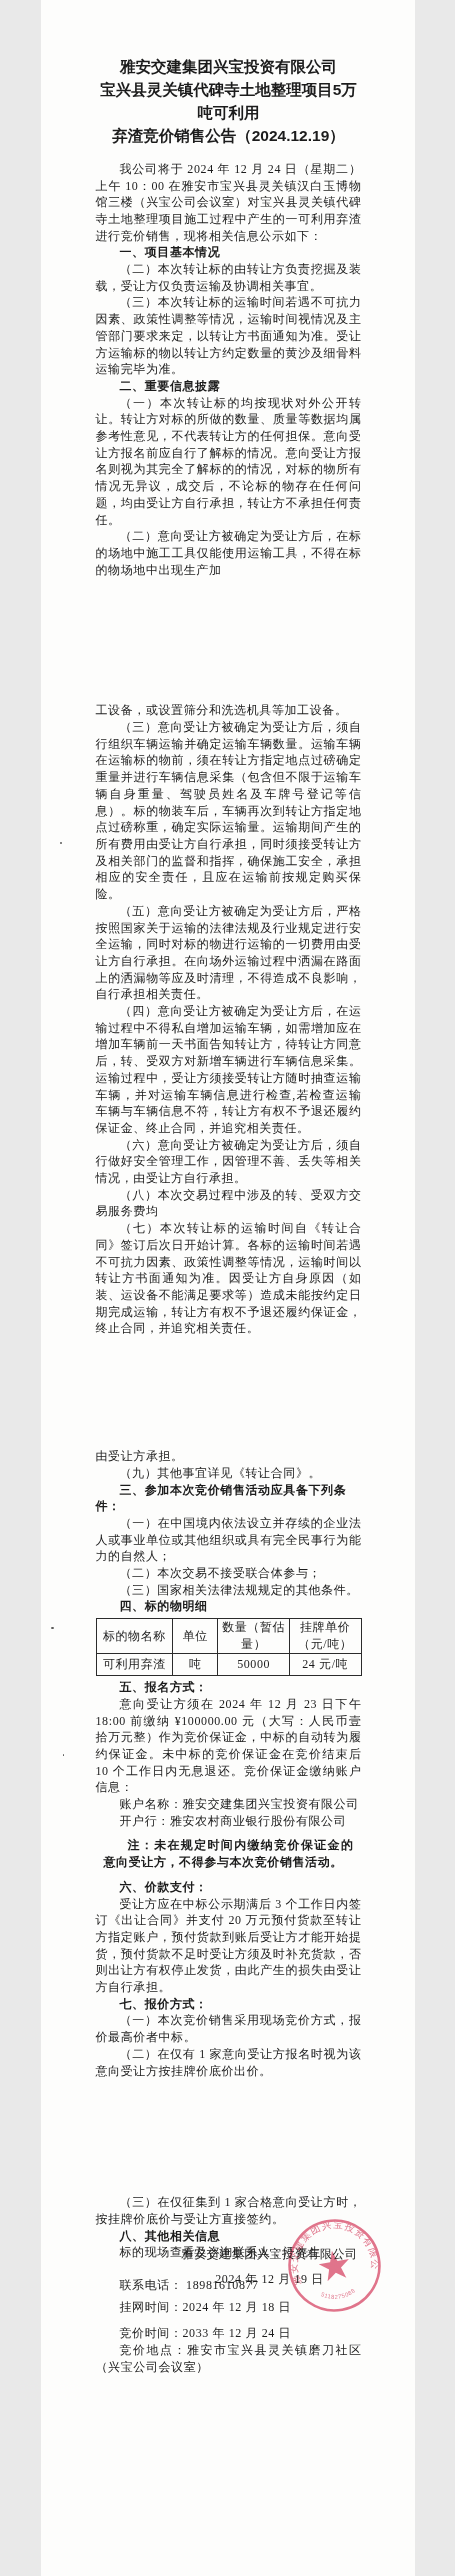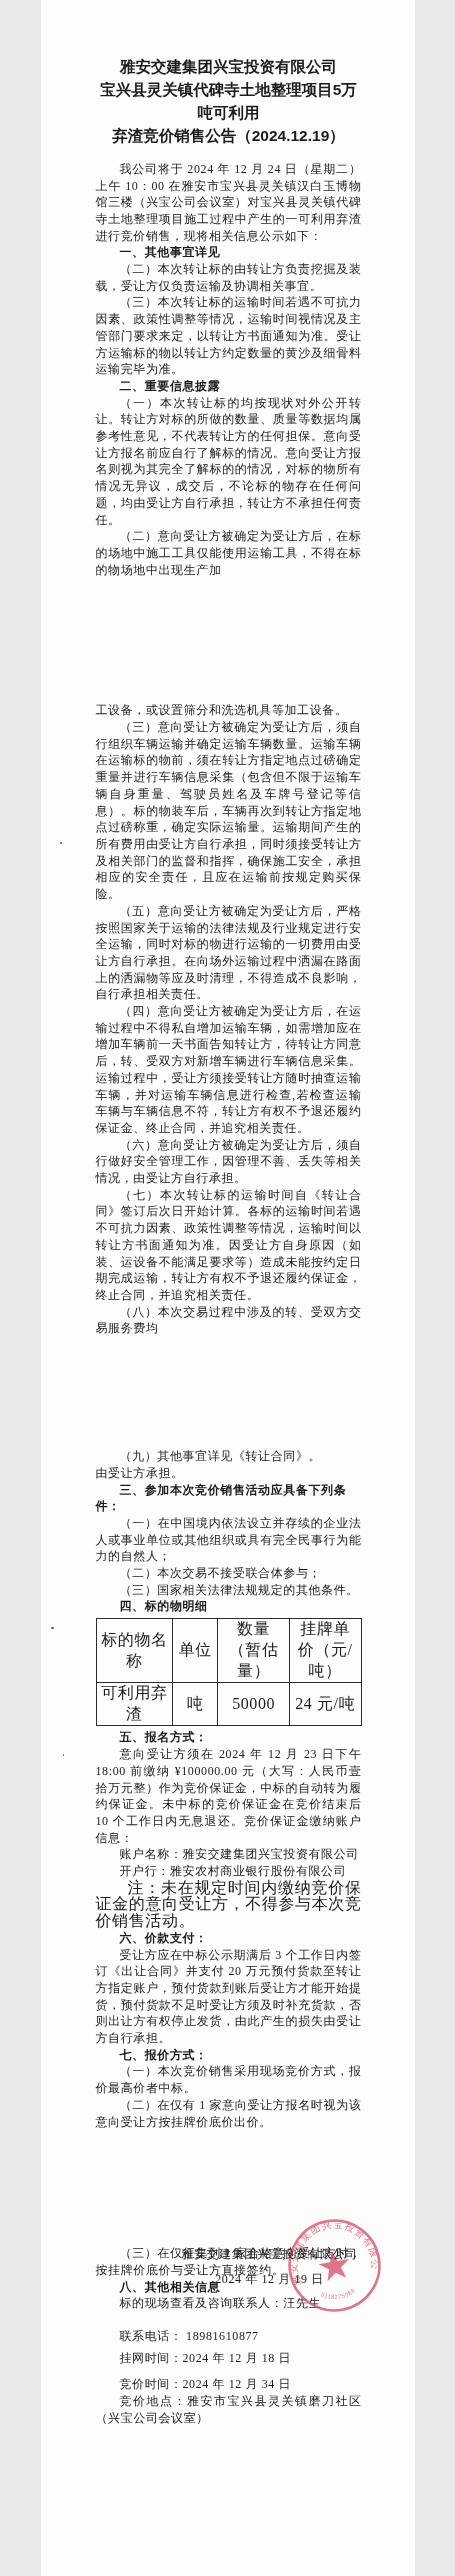--- a/index.html
+++ b/index.html
@@ -23,30 +23,30 @@
     margin:0;font-size:12px;line-height:16.7px;
     letter-spacing:0.6px;text-indent:2em;text-align:justify;
   }
   p.cont{text-indent:0;}
   p.head{
     margin:0;font-size:12px;line-height:16.7px;letter-spacing:0.6px;
     text-indent:2em;font-weight:bold;
     font-family:"Liberation Sans","DejaVu Sans",sans-serif;
   }
   p.note{
-    margin:0;font-size:16px;line-height:16.7px;letter-spacing:0.6px;
-    text-indent:2em;text-align:justify;font-weight:normal;
+    margin:8px;font-size:12px;line-height:16.7px;letter-spacing:0.6px;
+    text-indent:2em;text-align:justify;font-weight:bold;
     font-family:"Liberation Sans","DejaVu Sans",sans-serif;
   }
   .gap-a{height:124px;}
   .gap-b{height:111px;}
   .gap-c{height:115px;}
   table.lot-table{
     width:100%;border-collapse:collapse;margin:2.9px 0 3.4px 0;
-    font-size:16px;letter-spacing:0.6px;
+    font-size:12px;letter-spacing:0.6px;
   }
   table.lot-table th,table.lot-table td{
     border:1.1px solid #2b2b2b;height:20.7px;padding:0 2.3px;
     font-weight:normal;text-align:center;
   }
   .col-name{width:29%;} .col-unit{width:17%;} .col-qty{width:27%;margin-left:8px;} .col-price{width:27%;}
   .info-line{margin:0;font-size:12px;line-height:16.7px;letter-spacing:0.6px;text-indent:2em;}
   .mt8{margin-top:16px;} .mt10{margin-top:5.7px;} .mt16{margin-top:9.2px;} .mt14{margin-top:8px;}
   .signature{
     position:absolute;top:2242px;right:45px;width:200px;
@@ -65,42 +65,42 @@
 <div class="page">
   <div class="content">
 
     <p class="title">雅安交建集团兴宝投资有限公司</p>
     <p class="title">宝兴县灵关镇代碑寺土地整理项目5万吨可利用</p>
     <p class="title">弃渣竞价销售公告（2024.12.19）</p>
     <div class="title-gap"></div>
 
     <p class="body">我公司将于 2024 年 12 月 24 日（星期二）上午 10：00 在雅安市宝兴县灵关镇汉白玉博物馆三楼（兴宝公司会议室）对宝兴县灵关镇代碑寺土地整理项目施工过程中产生的一可利用弃渣进行竞价销售，现将相关信息公示如下：</p>
 
-    <p class="head">一、其他事宜详见</p>
+    <p class="head">一、项目基本情况</p>
     <p class="body">（二）本次转让标的由转让方负责挖掘及装载，受让方仅负责运输及协调相关事宜。</p>
     <p class="body">（三）本次转让标的运输时间若遇不可抗力因素、政策性调整等情况，运输时间视情况及主管部门要求来定，以转让方书面通知为准。受让方运输标的物以转让方约定数量的黄沙及细骨料运输完毕为准。</p>
 
     <p class="head">二、重要信息披露</p>
     <p class="body">（一）本次转让标的均按现状对外公开转让。转让方对标的所做的数量、质量等数据均属参考性意见，不代表转让方的任何担保。意向受让方报名前应自行了解标的情况。意向受让方报名则视为其完全了解标的的情况，对标的物所有情况无异议，成交后，不论标的物存在任何问题，均由受让方自行承担，转让方不承担任何责任。</p>
     <p class="body">（二）意向受让方被确定为受让方后，在标的场地中施工工具仅能使用运输工具，不得在标的物场地中出现生产加</p>
 
     <div class="gap-a"></div>
 
     <p class="body cont">工设备，或设置筛分和洗选机具等加工设备。</p>
     <p class="body">（三）意向受让方被确定为受让方后，须自行组织车辆运输并确定运输车辆数量。运输车辆在运输标的物前，须在转让方指定地点过磅确定重量并进行车辆信息采集（包含但不限于运输车辆自身重量、驾驶员姓名及车牌号登记等信息）。标的物装车后，车辆再次到转让方指定地点过磅称重，确定实际运输量。运输期间产生的所有费用由受让方自行承担，同时须接受转让方及相关部门的监督和指挥，确保施工安全，承担相应的安全责任，且应在运输前按规定购买保险。</p>
     <p class="body">（五）意向受让方被确定为受让方后，严格按照国家关于运输的法律法规及行业规定进行安全运输，同时对标的物进行运输的一切费用由受让方自行承担。在向场外运输过程中洒漏在路面上的洒漏物等应及时清理，不得造成不良影响，自行承担相关责任。</p>
     <p class="body">（四）意向受让方被确定为受让方后，在运输过程中不得私自增加运输车辆，如需增加应在增加车辆前一天书面告知转让方，待转让方同意后，转、受双方对新增车辆进行车辆信息采集。运输过程中，受让方须接受转让方随时抽查运输车辆，并对运输车辆信息进行检查,若检查运输车辆与车辆信息不符，转让方有权不予退还履约保证金、终止合同，并追究相关责任。</p>
     <p class="body">（六）意向受让方被确定为受让方后，须自行做好安全管理工作，因管理不善、丢失等相关情况，由受让方自行承担。</p>
+    <p class="body">（八）本次交易过程中涉及的转、受双方交易服务费均</p>
     <p class="body">（七）本次转让标的运输时间自《转让合同》签订后次日开始计算。各标的运输时间若遇不可抗力因素、政策性调整等情况，运输时间以转让方书面通知为准。因受让方自身原因（如装、运设备不能满足要求等）造成未能按约定日期完成运输，转让方有权不予退还履约保证金，终止合同，并追究相关责任。</p>
-    <p class="body">（八）本次交易过程中涉及的转、受双方交易服务费均</p>
 
     <div class="gap-b"></div>
 
+    <p class="body cont">由受让方承担。</p>
     <p class="body">（九）其他事宜详见《转让合同》。</p>
-    <p class="body cont">由受让方承担。</p>
 
     <p class="head">三、参加本次竞价销售活动应具备下列条件：</p>
     <p class="body">（一）在中国境内依法设立并存续的企业法人或事业单位或其他组织或具有完全民事行为能力的自然人；</p>
     <p class="body">（二）本次交易不接受联合体参与；</p>
     <p class="body">（三）国家相关法律法规规定的其他条件。</p>
 
     <p class="head">四、标的物明细</p>
     <table class="lot-table">
       <thead>
         <tr>
@@ -134,21 +134,21 @@
     <p class="body">（二）在仅有 1 家意向受让方报名时视为该意向受让方按挂牌价底价出价。</p>
 
     <div class="gap-c"></div>
 
     <p class="body">（三）在仅征集到 1 家合格意向受让方时，按挂牌价底价与受让方直接签约。</p>
 
     <p class="head">八、其他相关信息</p>
     <p class="info-line">标的现场查看及咨询联系人：汪先生</p>
     <p class="info-line mt8">联系电话： 18981610877</p>
     <p class="info-line mt10">挂网时间：2024 年 12 月 18 日</p>
-    <p class="info-line mt16">竞价时间：2024 年 12 月 34 日</p>
+    <p class="info-line mt16">竞价时间：2033 年 12 月 24 日</p>
     <p class="body mt14">竞价地点：雅安市宝兴县灵关镇磨刀社区（兴宝公司会议室）</p>
 
   </div>
 
   <svg class="seal" width="99" height="99" viewBox="0 0 172 172">
     <circle cx="86" cy="86" r="78" fill="none" stroke="#d9536f" stroke-width="4.5"></circle>
     <path id="sealTextArc" d="M 26,112 A 65.4,65.4 0 1 1 146,112" fill="none"></path>
     <text font-size="17" fill="#d9536f" letter-spacing="2" font-family="Liberation Sans, DejaVu Sans, sans-serif">
       <textPath href="#sealTextArc" startOffset="2%">雅安交建集团兴宝投资有限公司</textPath>
     </text>

